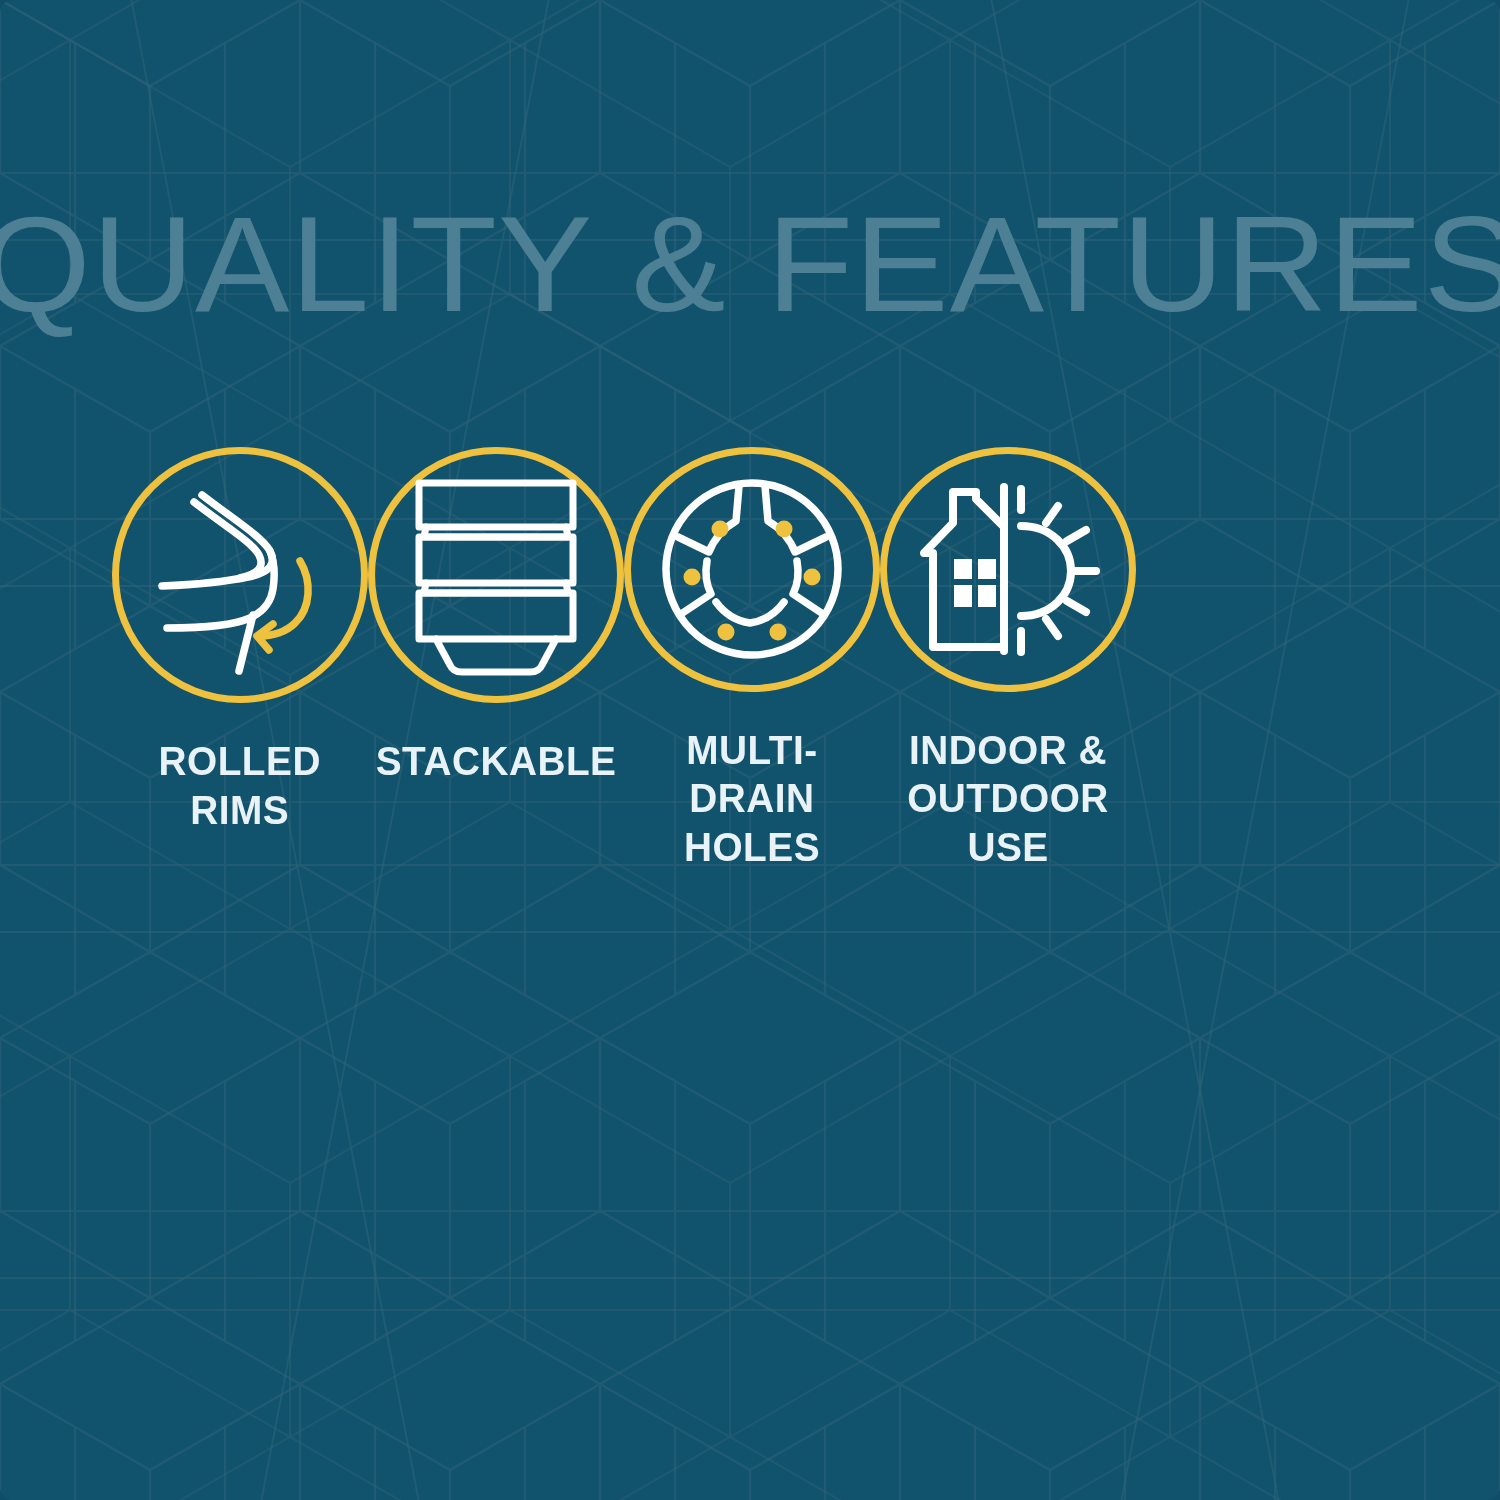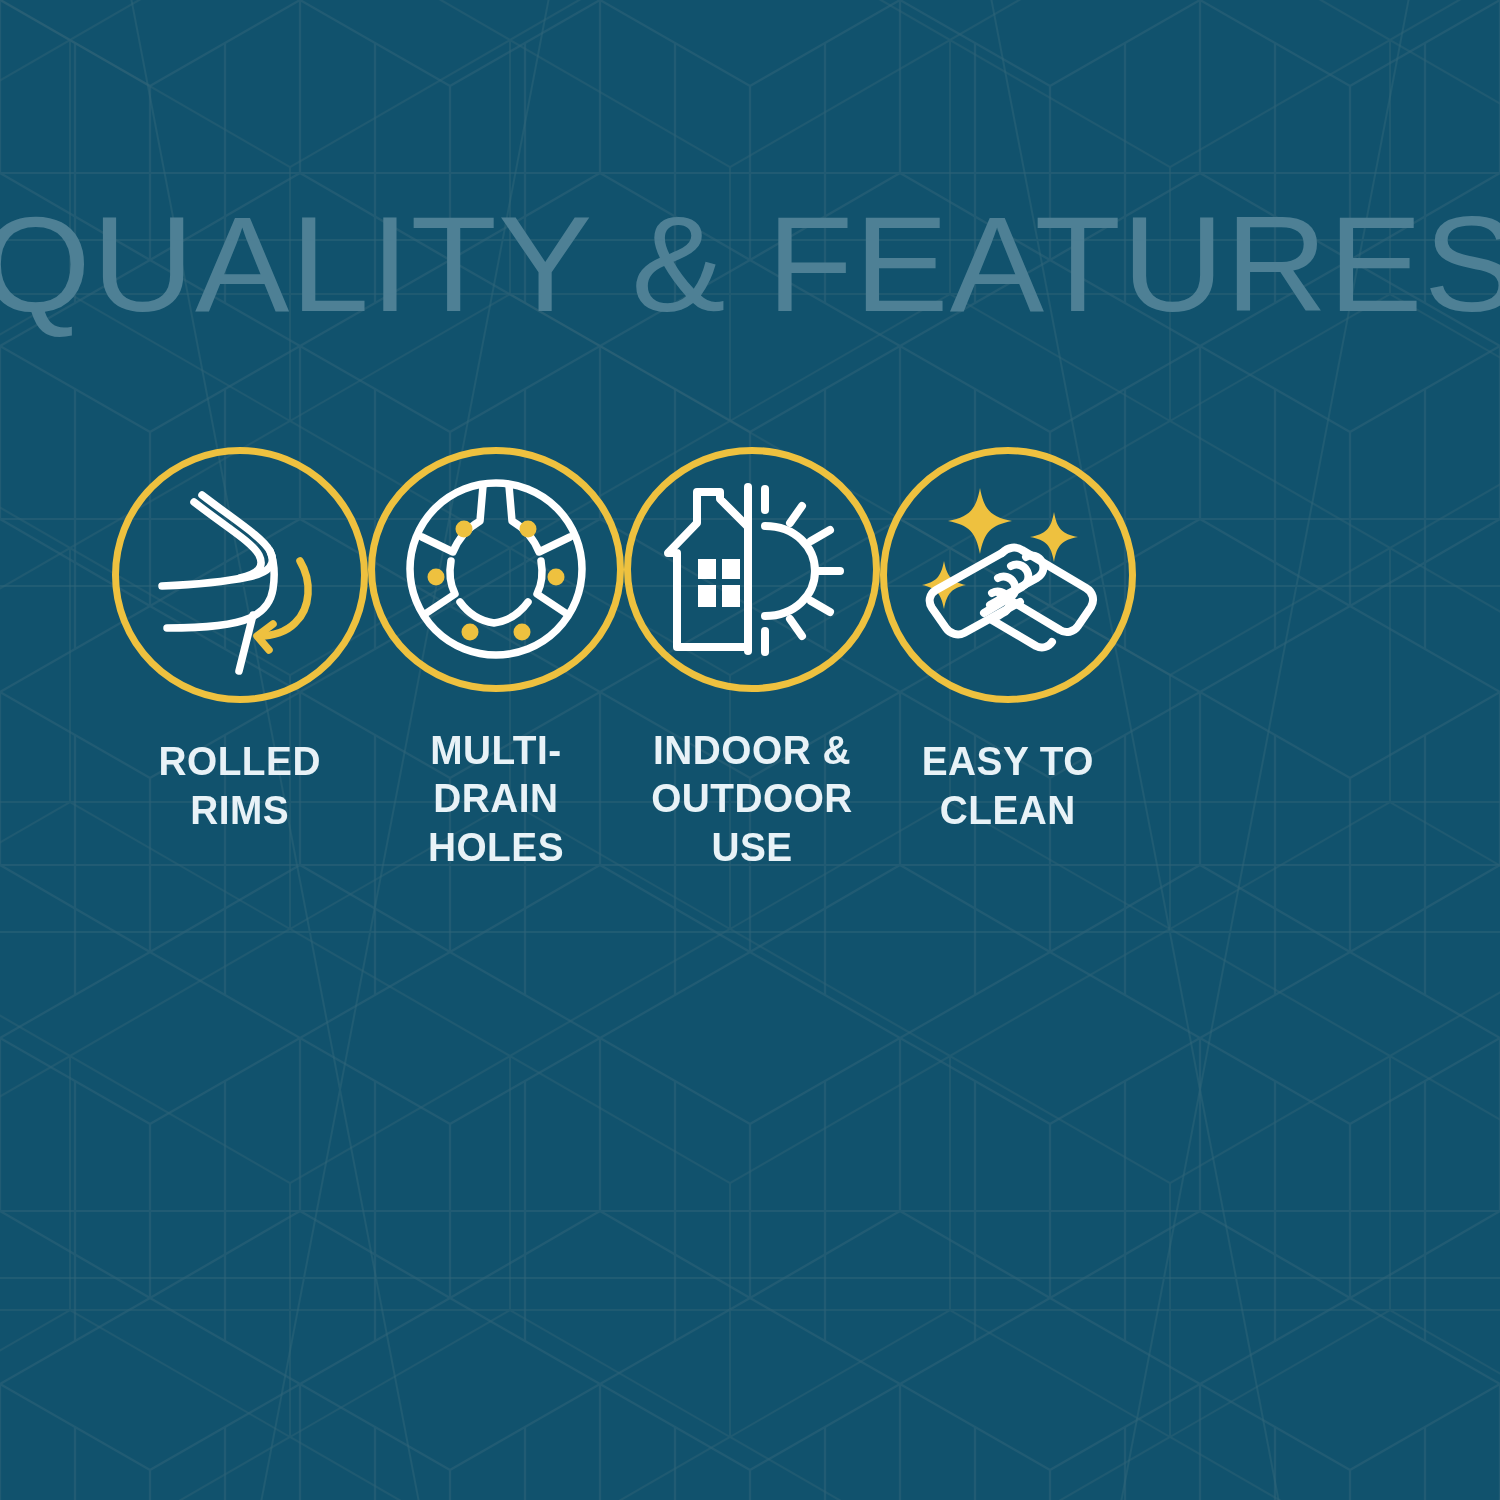--- a/index.html
+++ b/index.html
@@ -7,20 +7,21 @@
     padding: 0;
     background: #0f4d68;
   }
   #page {
     position: relative;
     width: 1500px;
     height: 1500px;
     background: #11526d;
     overflow: hidden;
     font-family: "Liberation Sans", sans-serif;
+    border-radius: 13px;
   }
 
   
   #bg-pattern {
     position: absolute;
     inset: 0;
     width: 1500px;
     height: 1500px;
     pointer-events: none;
   }
@@ -149,20 +150,35 @@
           <g fill="none" stroke="#eec13f" stroke-width="7.5" stroke-linecap="round" stroke-linejoin="round">
             <path d="M160 86 C172 106 171 133 155 148 C146 157 132 161 118 161"></path>
             <path d="M133 149 L117 161 L129 175"></path>
           </g>
         </svg>
       </div>
       <div class="caption">ROLLED
 RIMS</div>
     </div>
 
+    <div class="cell">
+      <div class="badge">
+        <svg width="180" height="200" viewBox="0 0 180 200">
+          <g fill="none" stroke="#ffffff" stroke-width="7" stroke-linejoin="round" stroke-linecap="round">
+            <rect x="13" y="8" width="154" height="44"></rect>
+            <path d="M20 52 L18 62 L162 62 L160 52"></path>
+            <rect x="13" y="62" width="154" height="46"></rect>
+            <path d="M20 108 L18 118 L162 118 L160 108"></path>
+            <rect x="13" y="118" width="154" height="46"></rect>
+            <path d="M30 164 L44 190 C46 195 50 197 56 197 L124 197 C130 197 134 195 136 190 L150 164"></path>
+          </g>
+        </svg>
+      </div>
+      <div class="caption">STACKABLE</div>
+    </div>
 
     <div class="cell">
       <div class="badge">
         <svg width="192" height="192" viewBox="0 0 192 192">
           <g fill="none" stroke="#ffffff" stroke-width="7.5" stroke-linejoin="round" stroke-linecap="round">
             <circle cx="96" cy="96" r="86"></circle>
             <path d="M83 13 L80 48 C68 55 58 66 53 79 L22 64"></path>
             <path d="M109 13 L112 48 C124 55 134 66 139 79 L170 64"></path>
             <path d="M51 88 C49 99 50 111 55 121 L25 141"></path>
             <path d="M141 88 C143 99 142 111 137 121 L167 141"></path>
@@ -205,36 +221,15 @@
             <path d="M178 51 L159 62"></path>
             <path d="M178 133 L159 122"></path>
             <path d="M188 92 L166 92"></path>
           </g>
         </svg>
       </div>
       <div class="caption">INDOOR &amp;
 OUTDOOR USE</div>
     </div>
 
-    <div class="cell">
-      <div class="badge">
-        <svg width="200" height="190" viewBox="0 0 200 190">
-          <g fill="#eec13f">
-            <path d="M72 8 C76 30 83 37 104 41 C83 45 76 52 72 74 C68 52 61 45 40 41 C61 37 68 30 72 8 Z"></path>
-            <path d="M146 32 C149 49 154 54 170 57 C154 60 149 65 146 82 C143 65 138 60 122 57 C138 54 143 49 146 32 Z"></path>
-            <path d="M36 81 C39 97 44 102 58 105 C44 108 39 113 36 129 C33 113 28 108 14 105 C28 102 33 97 36 81 Z"></path>
-          </g>
-          <g fill="none" stroke="#ffffff" stroke-width="8" stroke-linecap="round" stroke-linejoin="round">
-            <path d="M94 73 C100 67 108 66 114 70 L178 108 C185 112 187 120 183 127 L170 146 C166 152 158 154 152 150 L92 114"></path>
-            <path d="M94 73 L28 110 C21 114 20 122 24 128 L38 148 C42 154 50 156 56 153 L112 122"></path>
-            <path d="M118 77 C124 74 131 76 134 82 C137 88 135 94 129 98 L96 116"></path>
-            <path d="M103 86 C109 83 116 85 119 91 C122 97 120 103 114 107 L82 125"></path>
-            <path d="M90 98 C96 95 103 97 106 103 C109 109 107 115 101 118 L76 133"></path>
-            <path d="M84 113 C90 110 97 112 100 118 C103 124 101 130 95 133 L84 140 L128 166 C134 169 141 167 144 162"></path>
-          </g>
-        </svg>
-      </div>
-      <div class="caption">EASY TO
-CLEAN</div>
-    </div>
 
   </div>
 </div>
 
 </body></html>

